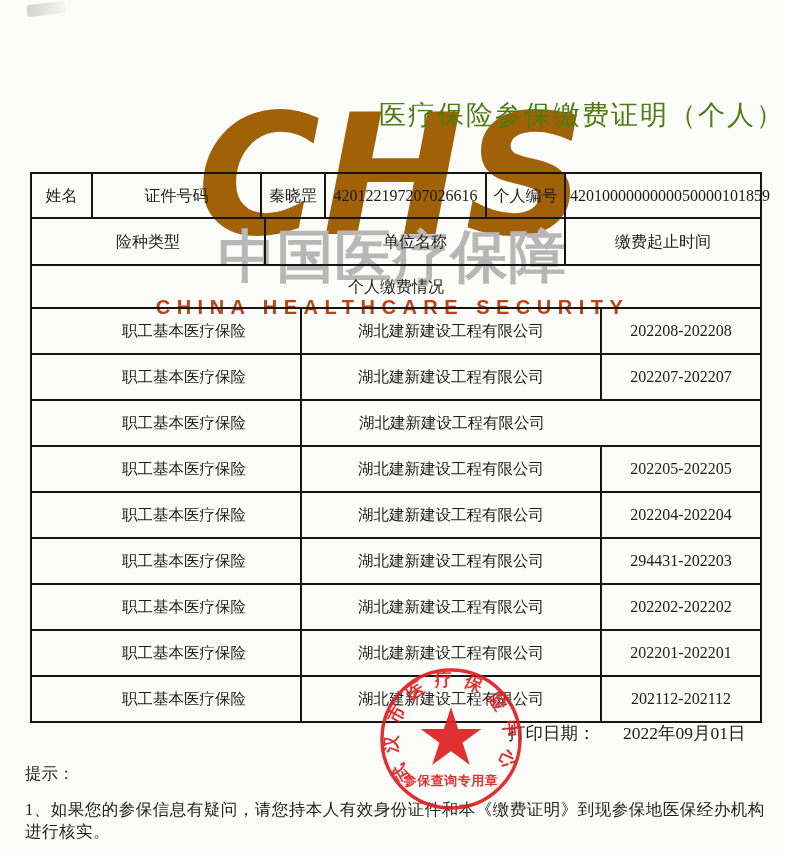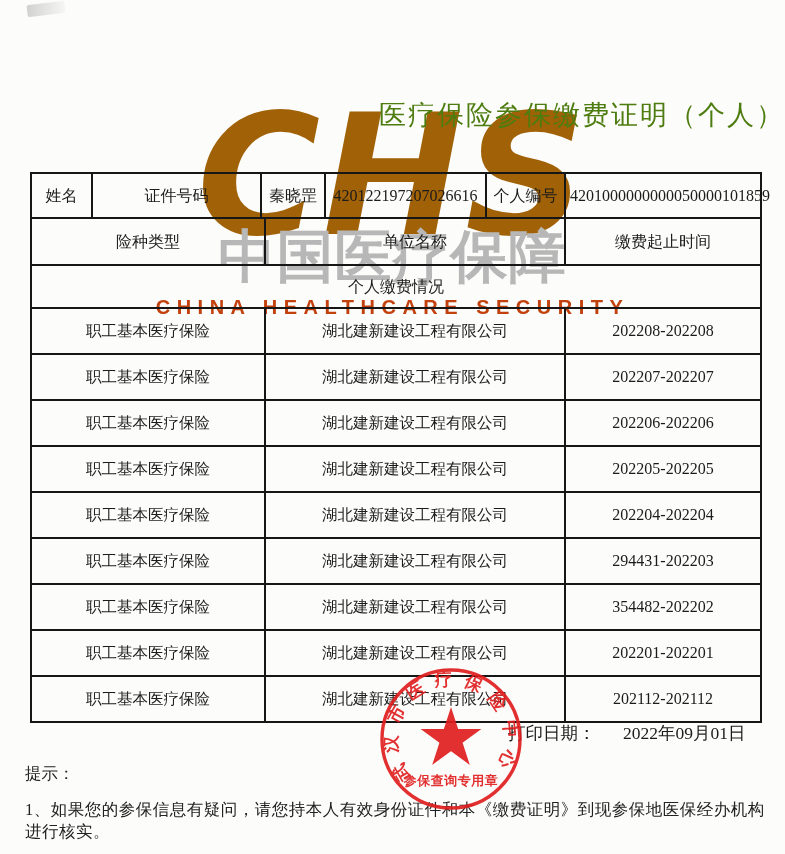--- a/index.html
+++ b/index.html
@@ -40,21 +40,21 @@
   
   .doc-table{
     position:absolute;left:30px;top:172px;width:732px;z-index:2;
     border:2.5px solid #161616;box-sizing:border-box;background:transparent;
   }
   .tr{display:grid;border-bottom:2px solid #161616;}
   .tr:last-child{border-bottom:none;}
   .tr.info{grid-template-columns:61px 169px 64px 161px 79px 1fr;height:43px;}
   .tr.section{grid-template-columns:1fr;height:41px;}
   .tr.head{grid-template-columns:234px 300px 1fr;height:45px;}
-  .tr.data{grid-template-columns:234px 300px 1fr;height:44px;}
+  .tr.data{grid-template-columns:234px 300px 1fr;height:44px;padding-left:36px;}
   .td{
     display:flex;align-items:center;justify-content:center;
     border-right:2px solid #161616;text-align:center;
     font-size:16px;line-height:1.2;padding:0 4px;box-sizing:border-box;
   }
   .td:last-child{border-right:none;}
   .td.num{font-size:16px;letter-spacing:0px;}
   .td.small{font-size:15.5px;}
   
   .printline{position:absolute;top:721px;left:0;width:100%;z-index:2;font-size:17.5px;}
@@ -110,41 +110,40 @@
       <div class="td num">202208-202208</div>
     </div>
     <div class="tr data">
       <div class="td small">职工基本医疗保险</div>
       <div class="td small">湖北建新建设工程有限公司</div>
       <div class="td num">202207-202207</div>
     </div>
     <div class="tr data">
       <div class="td small">职工基本医疗保险</div>
       <div class="td small">湖北建新建设工程有限公司</div>
-      <div class="td num">202206-202206</div>
     </div>
     <div class="tr data">
       <div class="td small">职工基本医疗保险</div>
       <div class="td small">湖北建新建设工程有限公司</div>
       <div class="td num">202205-202205</div>
     </div>
     <div class="tr data">
       <div class="td small">职工基本医疗保险</div>
       <div class="td small">湖北建新建设工程有限公司</div>
       <div class="td num">202204-202204</div>
     </div>
     <div class="tr data">
       <div class="td small">职工基本医疗保险</div>
       <div class="td small">湖北建新建设工程有限公司</div>
       <div class="td num">294431-202203</div>
     </div>
     <div class="tr data">
       <div class="td small">职工基本医疗保险</div>
       <div class="td small">湖北建新建设工程有限公司</div>
-      <div class="td num">354482-202202</div>
+      <div class="td num">202202-202202</div>
     </div>
     <div class="tr data">
       <div class="td small">职工基本医疗保险</div>
       <div class="td small">湖北建新建设工程有限公司</div>
       <div class="td num">202201-202201</div>
     </div>
     <div class="tr data">
       <div class="td small">职工基本医疗保险</div>
       <div class="td small">湖北建新建设工程有限公司</div>
       <div class="td num">202112-202112</div>

